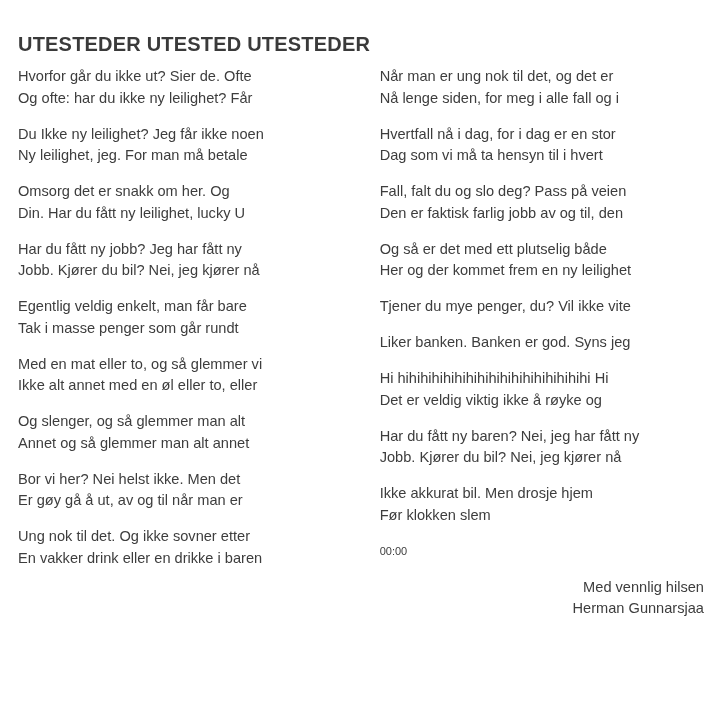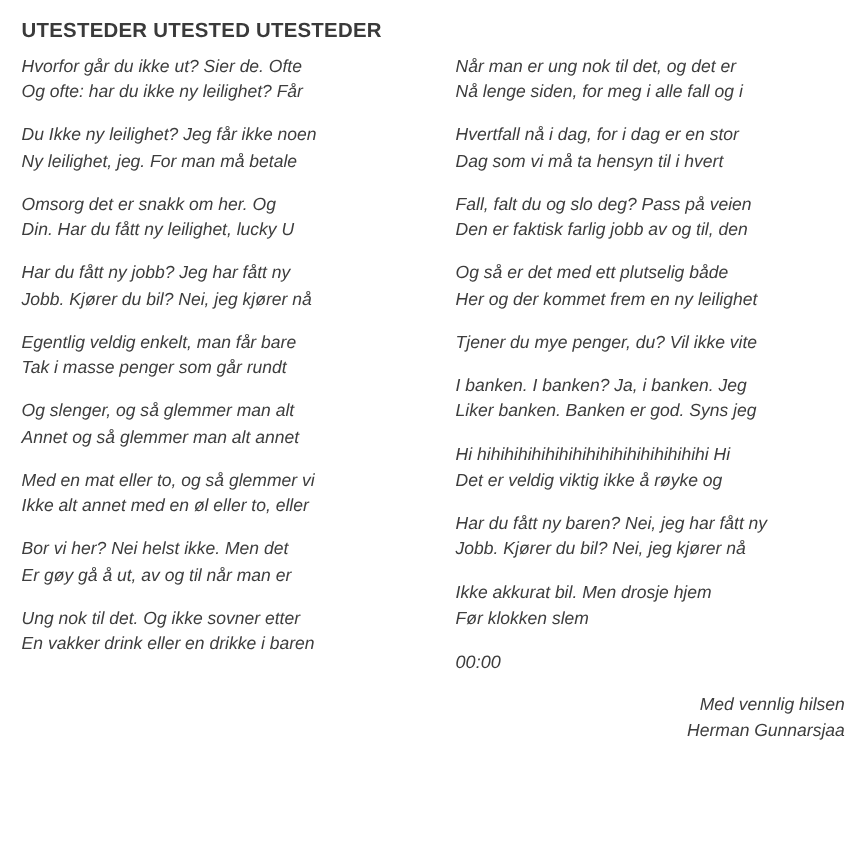--- a/index.html
+++ b/index.html
@@ -15,55 +15,54 @@
     overflow: hidden;
   }
   .page {
     position: relative;
     width: 720px;
     height: 723px;
     box-sizing: border-box;
     padding: 14px 16px 0 18px;
   }
   .doc-title {
-    font-size: 17px;
+    font-size: 20px;
     font-weight: bold;
     letter-spacing: 0.2px;
     color: #3a3a3a;
-    margin: 0 0 8px 0;
+    margin: 16px 0 8px 0;
     line-height: 1.4;
   }
   .columns {
     display: flex;
     align-items: flex-start;
     gap: 0px;
   }
   .col {
     box-sizing: border-box;
-    font-style: italic;
   }
   .col-left {
     width: 370px;
     padding-right: 10px;
   }
   .col-right {
     width: 332px;
   }
   .stanza {
     margin: 0 0 14.5px 0;
   }
   .line {
     font-size: 14.6px;
     line-height: 21.5px;
     color: #3d3d3d;
     white-space: pre-wrap;
     word-break: break-word;
   }
   .timestamp {
-    font-size: 15px;
+    font-size: 11px;
     line-height: 21.5px;
     color: #3d3d3d;
     margin: 0 0 14.5px 0;
   }
   .signoff .line {
     line-height: 21px;
     text-align: right;
   }
 </style>
 </head>
@@ -97,27 +96,27 @@
         <div class="line">Har du fått ny jobb? Jeg har fått ny</div>
         <div class="line">Jobb. Kjører du bil? Nei, jeg kjører nå</div>
       </div>
 
       <div class="stanza">
         <div class="line">Egentlig veldig enkelt, man får bare</div>
         <div class="line">Tak i masse penger som går rundt</div>
       </div>
 
       <div class="stanza">
-        <div class="line">Og slenger, og så glemmer man alt</div>
-        <div class="line">Annet og så glemmer man alt annet</div>
+        <div class="line">Med en mat eller to, og så glemmer vi</div>
+        <div class="line">Ikke alt annet med en øl eller to, eller</div>
       </div>
 
       <div class="stanza">
-        <div class="line">Med en mat eller to, og så glemmer vi</div>
-        <div class="line">Ikke alt annet med en øl eller to, eller</div>
+        <div class="line">Og slenger, og så glemmer man alt</div>
+        <div class="line">Annet og så glemmer man alt annet</div>
       </div>
 
       <div class="stanza">
         <div class="line">Bor vi her? Nei helst ikke. Men det</div>
         <div class="line">Er gøy gå å ut, av og til når man er</div>
       </div>
 
       <div class="stanza">
         <div class="line">Ung nok til det. Og ikke sovner etter</div>
         <div class="line">En vakker drink eller en drikke i baren</div>
@@ -145,21 +144,20 @@
       <div class="stanza">
         <div class="line">Og så er det med ett plutselig både</div>
         <div class="line">Her og der kommet frem en ny leilighet</div>
       </div>
 
       <div class="stanza">
         <div class="line">Tjener du mye penger, du? Vil ikke vite</div>
       </div>
 
       <div class="stanza">
-        <div class="line">I banken. I banken? Ja, i banken. Jeg</div>
         <div class="line">Liker banken. Banken er god. Syns jeg</div>
       </div>
 
       <div class="stanza">
         <div class="line">Hi hihihihihihihihihihihihihihihihihi Hi</div>
         <div class="line">Det er veldig viktig ikke å røyke og</div>
       </div>
 
       <div class="stanza">
         <div class="line">Har du fått ny baren? Nei, jeg har fått ny</div>

